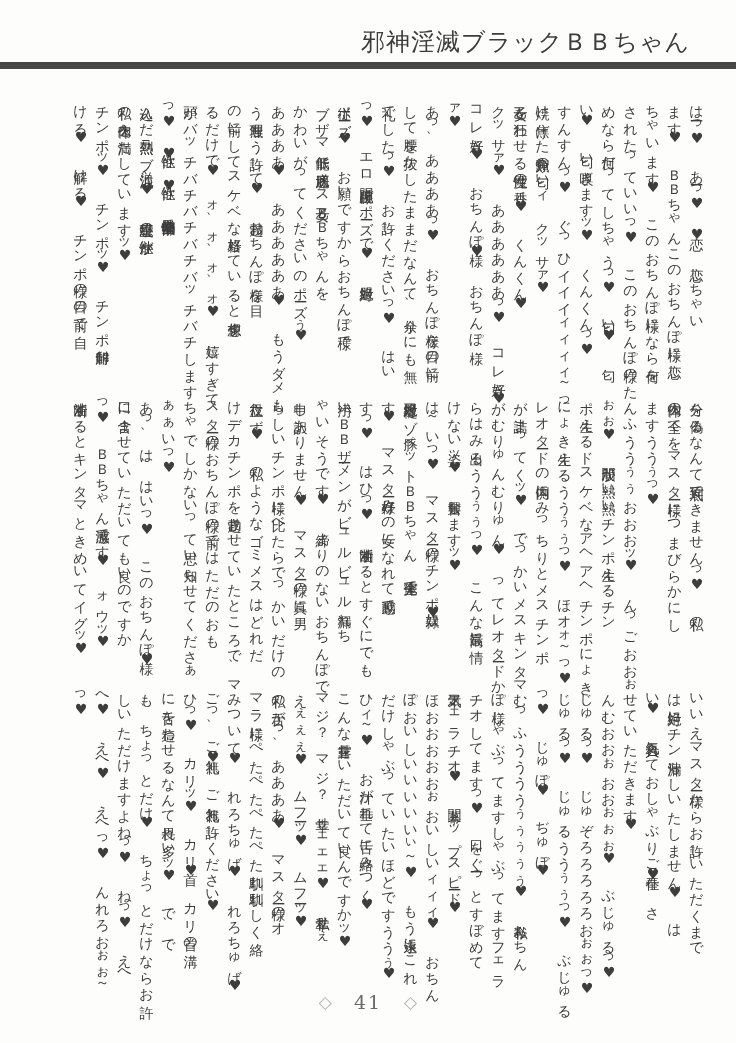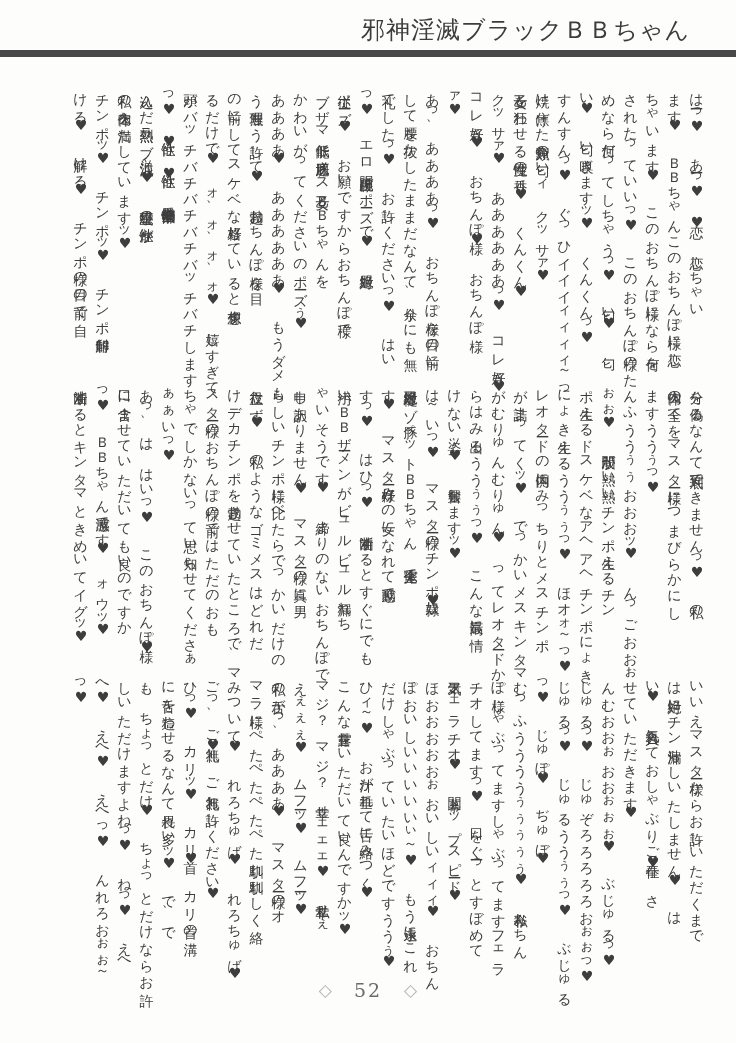--- a/index.html
+++ b/index.html
@@ -6,21 +6,21 @@
     --bg:#fdfdfc; --text:#3d3d3d; --rule:#484848; --title:#3c3c3c; --footer:#8a8a8a;
   }
   *{box-sizing:border-box;margin:0;padding:0;}
   html,body{width:736px;height:1043px;}
   body{
     background:var(--bg);
     font-family:"DejaVu Serif","Liberation Serif",serif;
     overflow:hidden;
   }
   .page{width:736px;height:1043px;position:relative;background:var(--bg);}
-  .header{height:50px;display:flex;align-items:flex-end;justify-content:flex-end;padding:0 46px 4px 8px;}
+  .header{height:62px;display:flex;align-items:flex-end;justify-content:flex-end;padding:0 46px 4px 8px;}
   .page-title{
     font-size:24px;font-weight:400;color:var(--title);
     letter-spacing:1px;white-space:nowrap;
   }
   .rule{height:7px;width:736px;background:var(--rule);}
   .text-area{padding:27px 28px 0 40px;}
   .band{
     writing-mode:vertical-rl;
     text-orientation:mixed;
     width:100%;
@@ -144,16 +144,16 @@
         <p class="tcol">に舌を這わせるなんて畏れ多いッ♥　で、で</p>
         <p class="tcol">も、ちょっとだけ♥　ちょっとだけならお許</p>
         <p class="tcol">しいただけますよねっ♥　ねっ♥　えへ</p>
         <p class="tcol">へ♥　えへ♥　えへっ♥　んれろおぉぉ～</p>
         <p class="tcol">っ♥</p>
       </section>
   </div>
 
   <div class="footer">
     <span class="diamond">◇</span>
-    <span class="page-number">52</span>
+    <span class="page-number">41</span>
     <span class="diamond">◇</span>
   </div>
 </div>
 
 </body></html>

